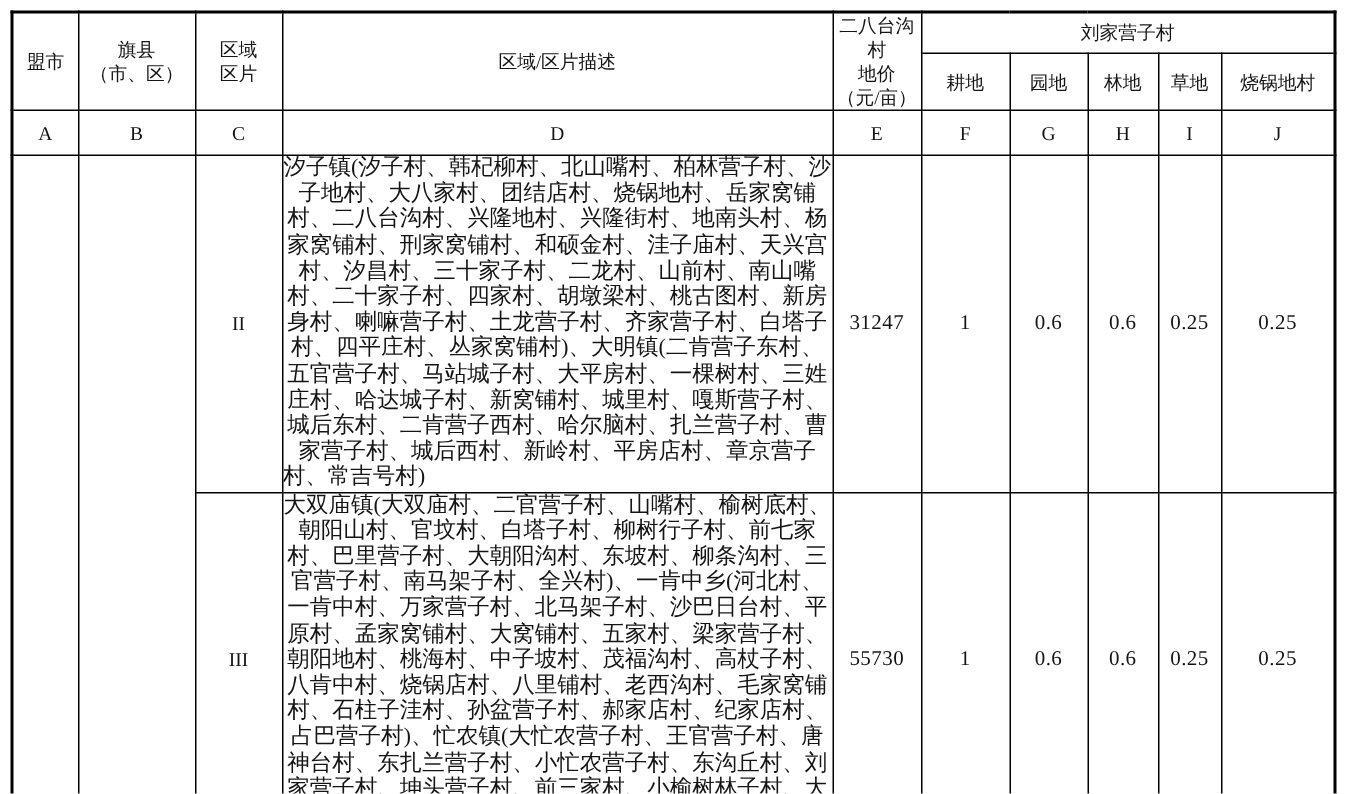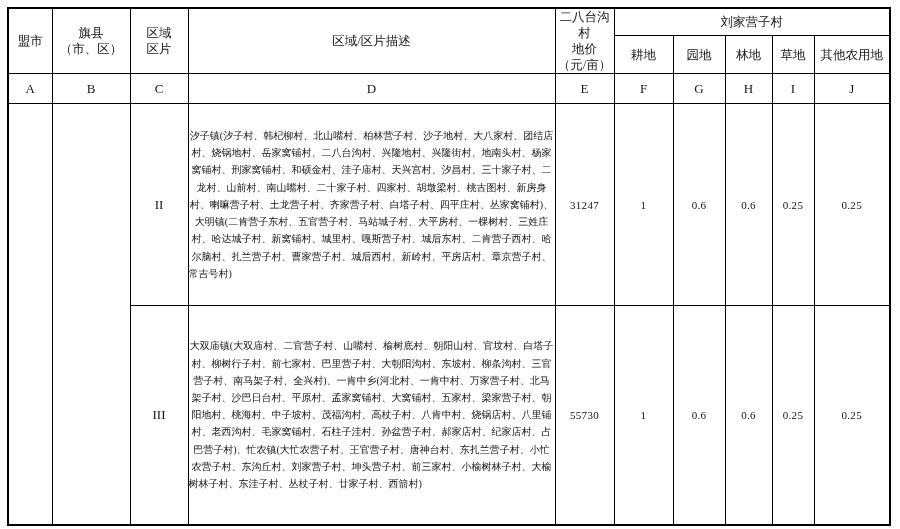--- a/index.html
+++ b/index.html
@@ -34,25 +34,25 @@
     font-size: 12.5px;
     line-height: 16px;
     white-space: pre-line;
   }
   .row-header    { height: 26px; }
   .row-subheader { height: 35px; }
   .row-letters   { height: 30px; }
   .row-zone-ii   { height: 202px; }
   .row-zone-iii  { height: 219px; }
   td.letter { font-size: 13px; }
-  td.num    { font-size: 11px; letter-spacing: 0.3px; margin-left: 28px; }
+  td.num    { font-size: 14px; letter-spacing: 0.3px; margin-left: 28px; }
   td.desc {
     text-align: justify;
     text-align-last: left;
-    font-size: 10px;
+    font-size: 15px;
     line-height: 17.2px;
     padding: 4px 3px 4px 4px;
     vertical-align: middle;
   }
 </style>
 </head>
 <body>
 
 <table class="land-table">
   <colgroup>
@@ -80,21 +80,21 @@
 地价
 （元/亩）</td>
     <td colspan="5" class="hdr">刘家营子村</td>
   </tr>
 
   <tr class="row-subheader">
     <td class="hdr">耕地</td>
     <td class="hdr">园地</td>
     <td class="hdr">林地</td>
     <td class="hdr">草地</td>
-    <td class="hdr">其他农用地</td>
+    <td class="hdr">烧锅地村</td>
   </tr>
 
   <tr class="row-letters">
     <td class="letter">A</td>
     <td class="letter">B</td>
     <td class="letter">C</td>
     <td class="letter">D</td>
     <td class="letter">E</td>
     <td class="letter">F</td>
     <td class="letter">G</td>

